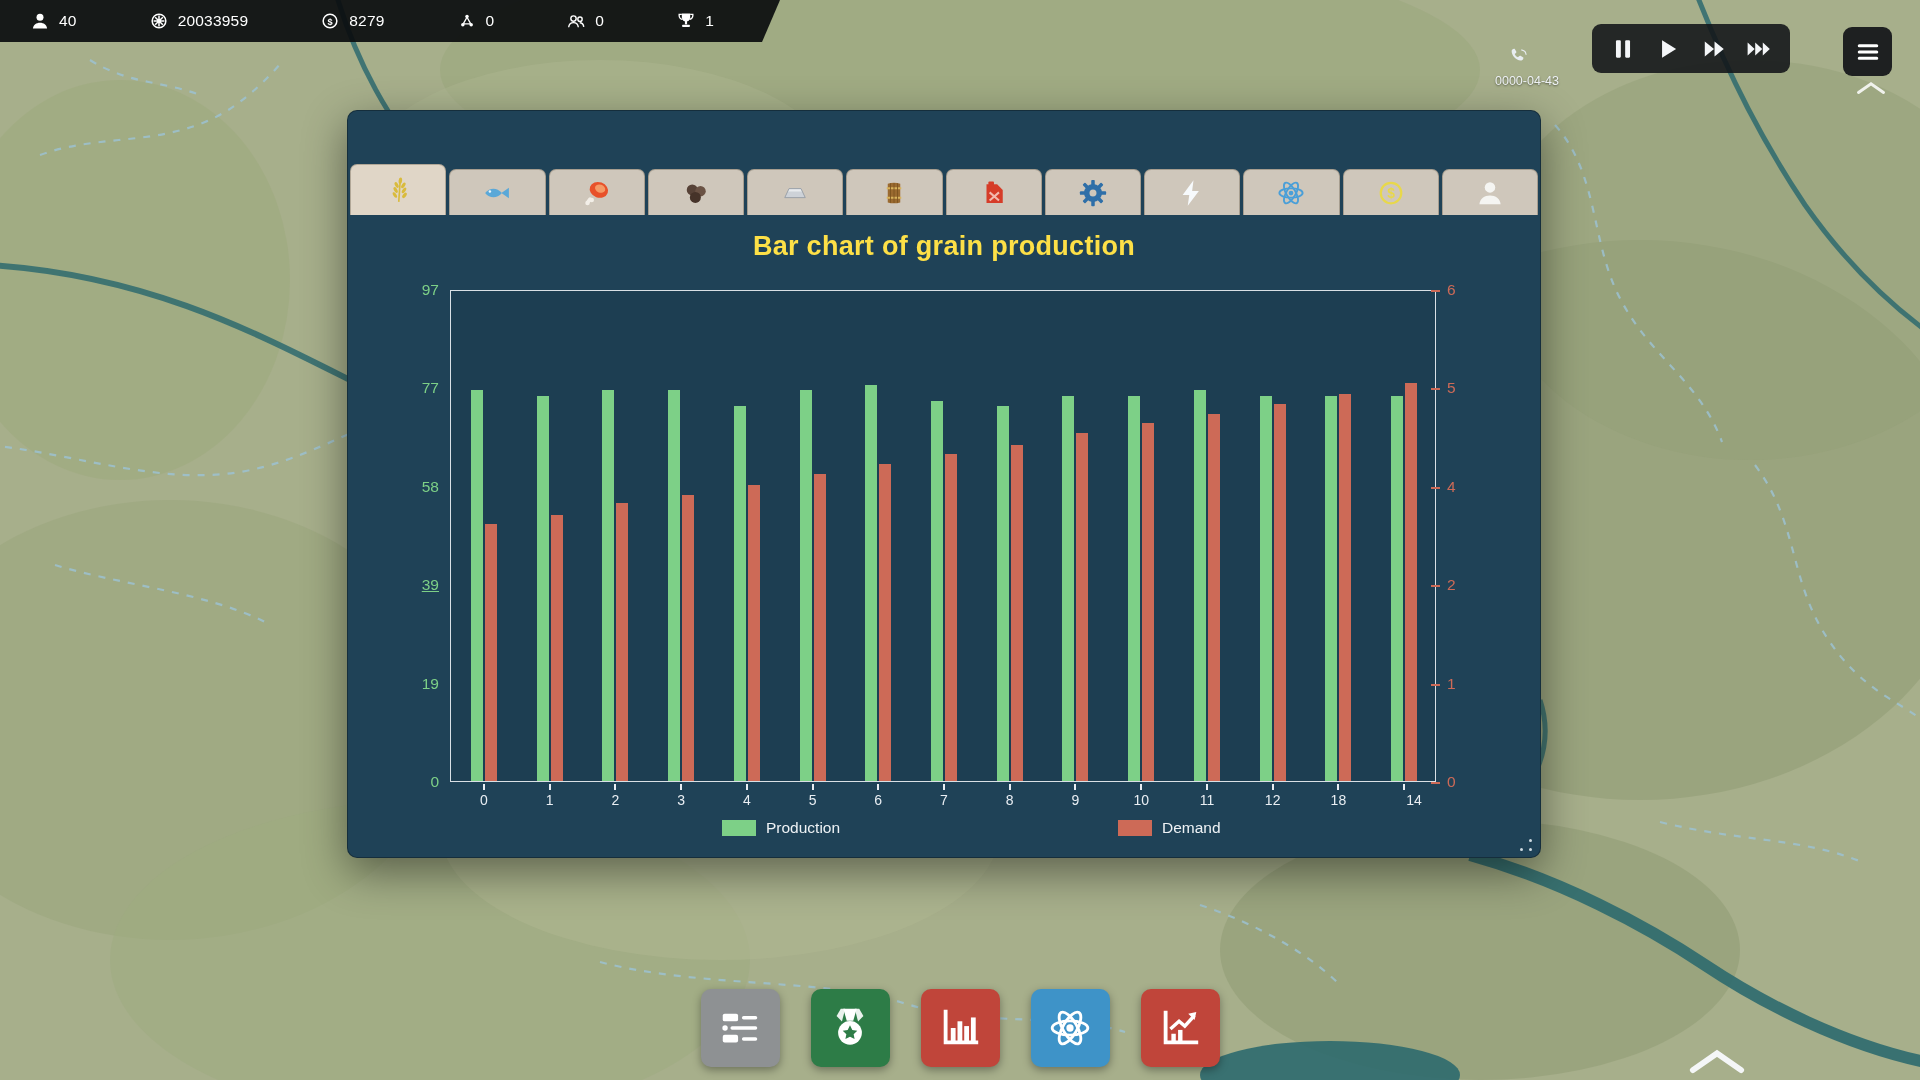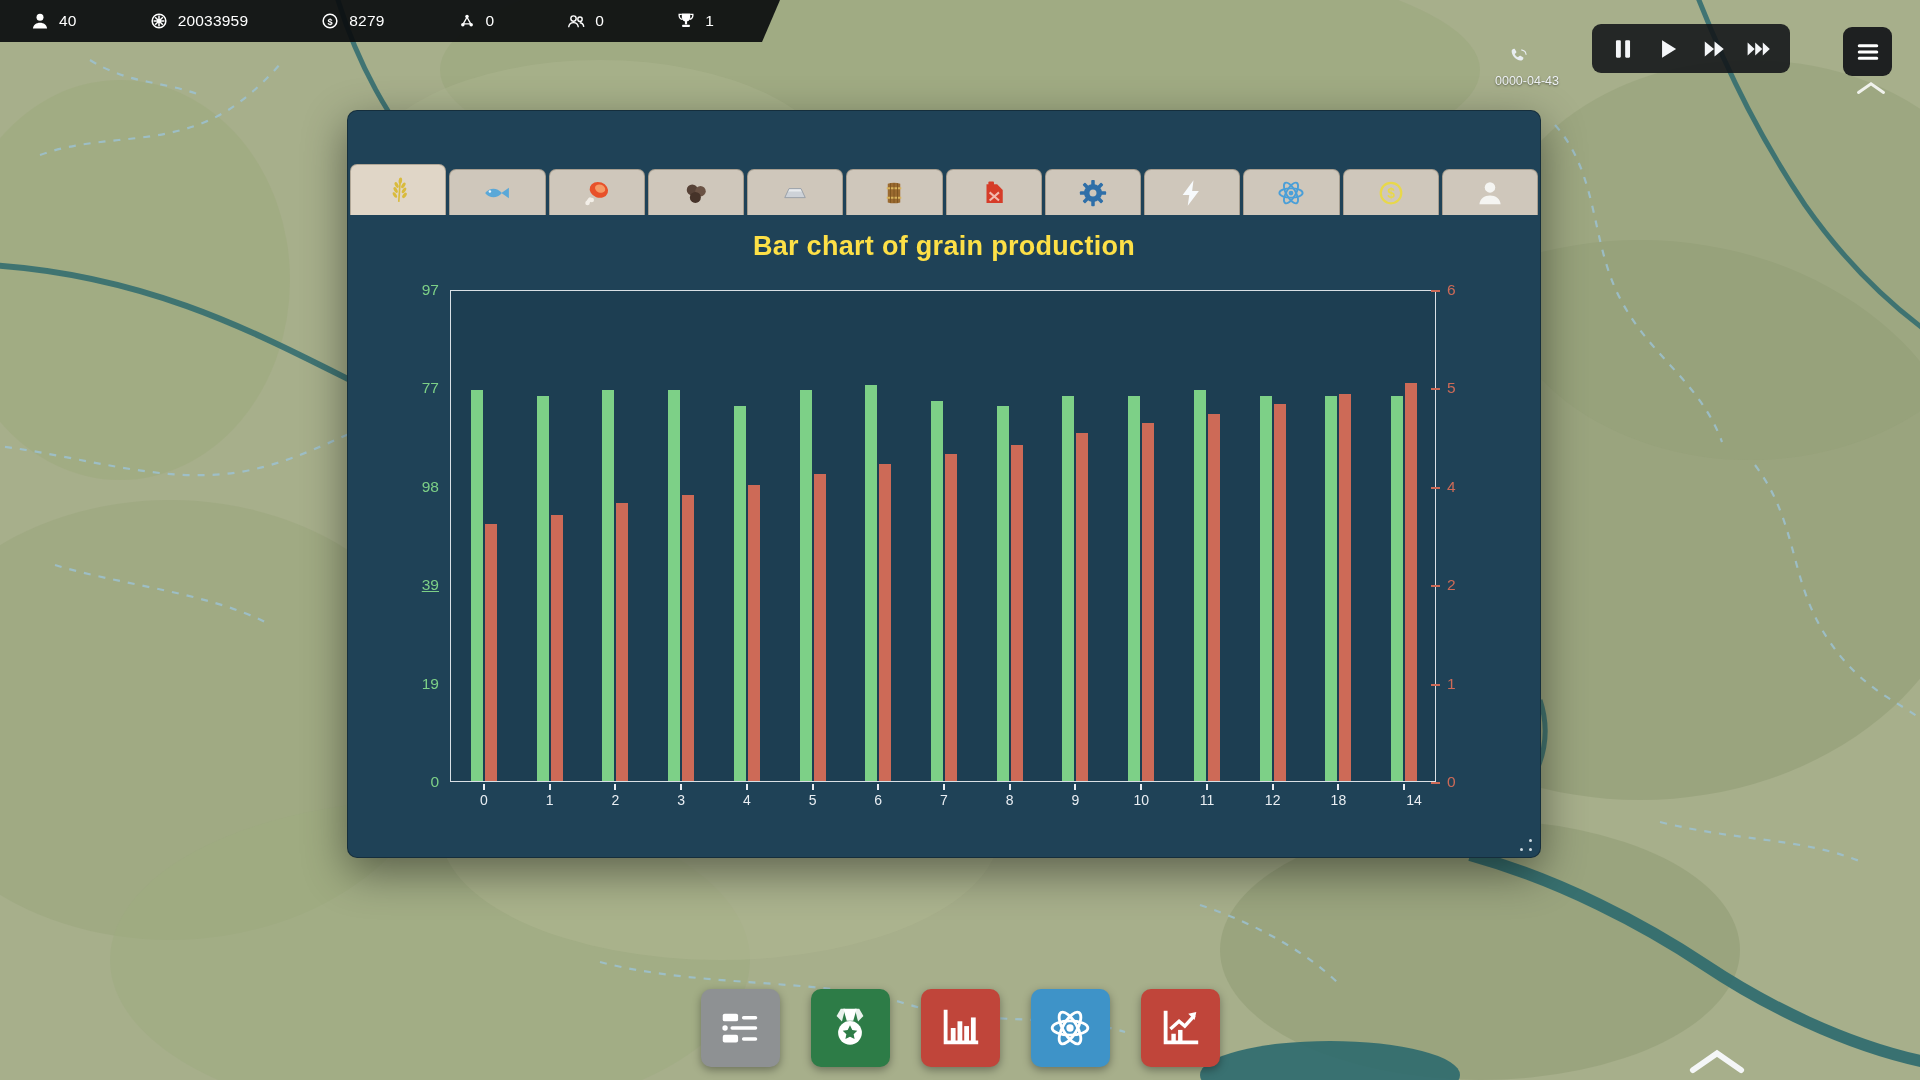--- a/index.html
+++ b/index.html
@@ -391,21 +391,21 @@
         <div class="bar" style="left: 559.733px; width: 12px; height: 336.2px; background: rgb(205, 106, 87);"></div>
         <div class="bar" style="left: 625.467px; width: 12px; height: 348.5px; background: rgb(205, 106, 87);"></div>
         <div class="bar" style="left: 691.2px; width: 12px; height: 358.3px; background: rgb(205, 106, 87);"></div>
         <div class="bar" style="left: 756.933px; width: 12px; height: 367.4px; background: rgb(205, 106, 87);"></div>
         <div class="bar" style="left: 822.667px; width: 12px; height: 377.2px; background: rgb(205, 106, 87);"></div>
         <div class="bar" style="left: 888.4px; width: 12px; height: 387px; background: rgb(205, 106, 87);"></div>
         <div class="bar" style="left: 954.133px; width: 12px; height: 397.7px; background: rgb(205, 106, 87);"></div>
         <div class="ytick left" style="color: rgb(125, 208, 135); top: 482px;">0</div>
         <div class="ytick left" style="color: rgb(125, 208, 135); top: 383.6px;">19</div>
         <div class="ytick left" style="color: rgb(125, 208, 135); top: 285.2px; text-decoration: underline;">39</div>
-        <div class="ytick left" style="color: rgb(125, 208, 135); top: 186.8px;">98</div>
+        <div class="ytick left" style="color: rgb(125, 208, 135); top: 186.8px;">58</div>
         <div class="ytick left" style="color: rgb(125, 208, 135); top: 88.4px;">77</div>
         <div class="ytick left" style="color: rgb(125, 208, 135); top: -10px;">97</div>
         <div class="ytick right" style="color: rgb(205, 106, 87); top: 482px;">0</div>
         <div class="rtick" style="top: 491px;"></div>
         <div class="ytick right" style="color: rgb(205, 106, 87); top: 383.6px;">1</div>
         <div class="rtick" style="top: 392.6px;"></div>
         <div class="ytick right" style="color: rgb(205, 106, 87); top: 285.2px;">2</div>
         <div class="rtick" style="top: 294.2px;"></div>
         <div class="ytick right" style="color: rgb(205, 106, 87); top: 186.8px;">4</div>
         <div class="rtick" style="top: 195.8px;"></div>
@@ -437,20 +437,30 @@
         <div class="xlabel" style="left: 673.2px;">10</div>
         <div class="xtick" style="left: 754.933px;"></div>
         <div class="xlabel" style="left: 738.933px;">11</div>
         <div class="xtick" style="left: 820.667px;"></div>
         <div class="xlabel" style="left: 804.667px;">12</div>
         <div class="xtick" style="left: 886.4px;"></div>
         <div class="xlabel" style="left: 870.4px;">18</div>
         <div class="xtick" style="left: 952.133px;"></div>
         <div class="xlabel" style="left: 946px;">14</div>
       </div>
+    <div id="chart-legend">
+        <div class="legend-item" style="left: 272px;">
+          <span class="swatch" style="background:#7dd087"></span>
+          <span class="legend-label">Production</span>
+        </div>
+        <div class="legend-item" style="left: 668px;">
+          <span class="swatch" style="background:#cd6a57"></span>
+          <span class="legend-label">Demand</span>
+        </div>
+      </div>
 
     <div id="resize-handle">
         <i></i>
         <i></i>
         <i></i>
       </div>
   </div>
 
   <div id="bottom-toolbar">
       <button class="tool-btn" style="background: rgb(142, 145, 147);">

